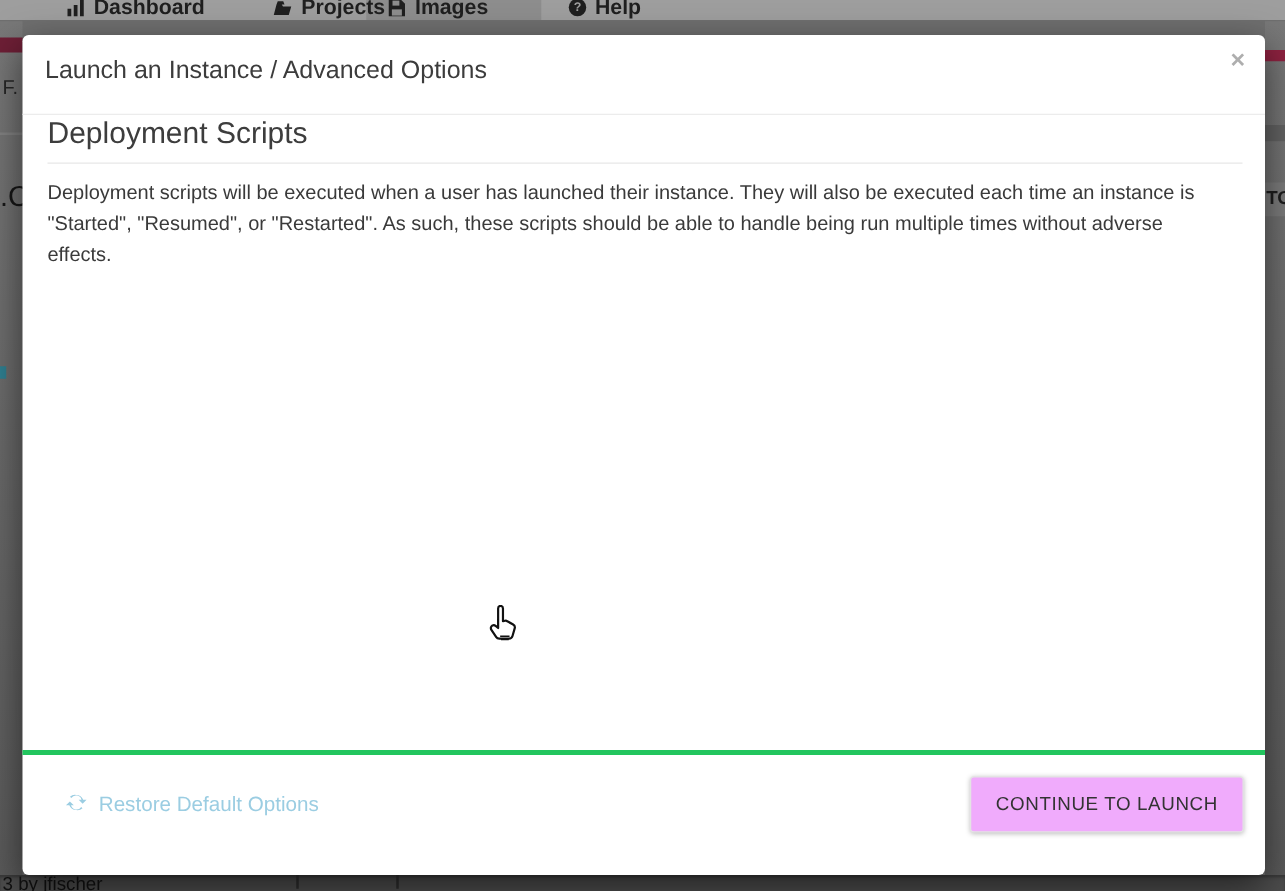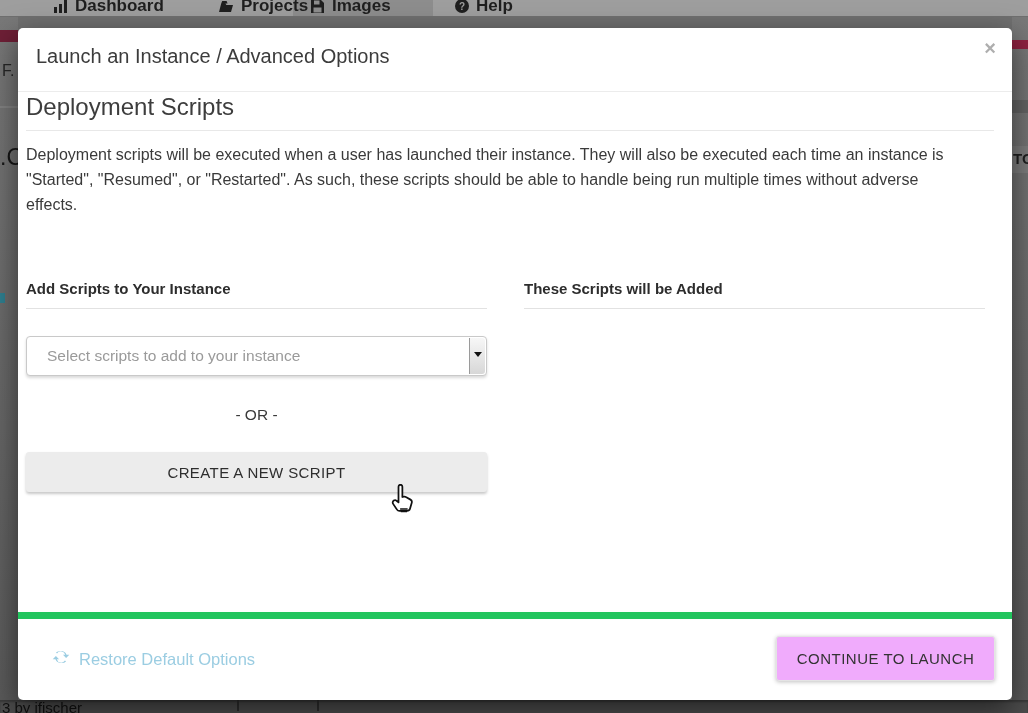--- a/index.html
+++ b/index.html
@@ -28,21 +28,21 @@
                   background:#4d4d4d; z-index:2; box-shadow:inset 0 2px 2px rgba(0,0,0,.25); }
   .tick { position:absolute; top:700px; width:2px; height:11px; background:#2e2e2e; z-index:3; }
 
   
   .modal { position:absolute; left:18px; top:28px; width:994px; height:672px; background:#ffffff;
            border-radius:5px; box-shadow:0 10px 30px rgba(0,0,0,.55); z-index:10; }
   .modal-header { position:relative; height:64px; border-bottom:1px solid #ececec; }
   .modal-title { position:absolute; left:18px; top:0; line-height:57px; font-size:20px; color:#3c3c3c; }
   .modal-close { position:absolute; right:16px; top:10px; font-size:20px; font-weight:700;
                  color:#aeaeae; background:none; border:none; cursor:pointer; line-height:1; }
-  .modal-body { position:absolute; left:8px; right:18px; top:57px; }
+  .modal-body { position:absolute; left:20px; right:18px; top:57px; }
   .section-heading { margin-top:8px; font-size:24px; font-weight:400; color:#3d3d3d;
                      padding-bottom:9px; border-bottom:1px solid #e8e8e8; }
   .section-desc { margin-top:11px; max-width:948px; font-size:16px; line-height:25px; color:#3a3a3a; }
   .columns { display:flex; gap:37px; margin-top:63px; }
   .col { width:461px; }
   .col-heading { font-size:15px; font-weight:700; color:#2d2d2d; padding-bottom:11px;
                  border-bottom:1px solid #e2e2e2; }
   .select-box { position:relative; margin-top:27px; height:40px; border:1px solid #c9c9c9;
                 border-radius:4px; background:#fff; box-shadow:0 2px 3px rgba(0,0,0,.15); cursor:pointer; }
   .select-placeholder { position:absolute; left:20px; top:0; line-height:38px; font-size:15.5px; color:#9a9a9a; }
@@ -50,21 +50,21 @@
                       background:linear-gradient(#f7f7f7,#d7d7d7); border-left:1px solid #9a9a9a;
                       border-radius:0 3px 3px 0; }
   .select-arrow-seg::after { content:""; position:absolute; left:50%; top:14px; transform:translateX(-50%);
                       border-left:4px solid transparent; border-right:4px solid transparent;
                       border-top:5px solid #111; }
   .or-text { margin-top:30px; text-align:center; font-size:15.5px; color:#3a3a3a; }
   .create-btn { display:block; margin-top:28px; width:100%; height:40px; background:#ececec; border:none;
                 border-radius:3px; box-shadow:0 2px 3px rgba(0,0,0,.22); font-size:15px; color:#2e2e2e;
                 letter-spacing:.4px; font-family:"Liberation Sans", sans-serif; cursor:pointer; }
   .hand-cursor { position:absolute; left:371px; top:456px; z-index:20; }
-  .modal-footer { position:absolute; left:0; right:0; bottom:0; height:88px; border-top:7px solid #22c55e; }
+  .modal-footer { position:absolute; left:0; right:0; bottom:0; height:100px; border-top:4px solid #22c55e; }
   .restore-link { position:absolute; left:34px; top:0; height:80px; display:flex; align-items:center; gap:9px;
                   color:#9bcde2; font-size:16.5px; background:none; border:none; cursor:pointer;
                   font-family:"Liberation Sans", sans-serif; }
   .continue-btn { position:absolute; right:17px; top:17px; width:219px; height:45px; background:#f0abfc;
                   border:1px solid #e4e4e4; border-radius:3px; box-shadow:0 1px 4px rgba(0,0,0,.25);
                   font-size:15px; color:#333; letter-spacing:.5px;
                   font-family:"Liberation Sans", sans-serif; cursor:pointer; }
 </style>
 </head>
 <body>
@@ -137,38 +137,20 @@
 
     <div class="modal-header">
       <div class="modal-title">Launch an Instance / Advanced Options</div>
       <button class="modal-close">×</button>
     </div>
 
     <div class="modal-body">
       <h1 class="section-heading">Deployment Scripts</h1>
       <p class="section-desc">Deployment scripts will be executed when a user has launched their instance. They will also be executed each time an instance is "Started", "Resumed", or "Restarted". As such, these scripts should be able to handle being run multiple times without adverse effects.</p>
 
-      <div class="columns">
-        <div class="col">
-          <div class="col-heading">Add Scripts to Your Instance</div>
-
-          <div class="select-box">
-            <span class="select-placeholder">Select scripts to add to your instance</span>
-            <span class="select-arrow-seg"></span>
-          </div>
-
-          <div class="or-text">- OR -</div>
-
-          <button class="create-btn">CREATE A NEW SCRIPT</button>
-        </div>
-
-        <div class="col">
-          <div class="col-heading">These Scripts will be Added</div>
-        </div>
-      </div>
     </div>
 
     <span class="hand-cursor">
       <svg width="25" height="30" viewBox="0 0 20 24">
         <path d="M7.6 2.2 c0-.9.7-1.6 1.5-1.6 .9 0 1.6.7 1.6 1.6 V10.4 l1.3-.3 c.5-.1 1.1 0 1.5.3 l3.7 2.1 c.9.5 1.3 1.5 1 2.5 l-1.4 4.8 c-.3 1-1.2 1.7-2.3 1.7 H8.3 c-.8 0-1.5-.4-1.9-1 l-3.1-4.6 c-.6-.9-.4-2.1.5-2.7 .7-.4 1.6-.4 2.2.2 l1.6 1.3 Z" fill="#ffffff" stroke="#111111" stroke-width="1.4" stroke-linejoin="round"></path>
         <path d="M8.9 20 h6 M9.4 22 h5" stroke="#111111" stroke-width="1.1"></path>
       </svg>
     </span>
 
     <div class="modal-footer">

